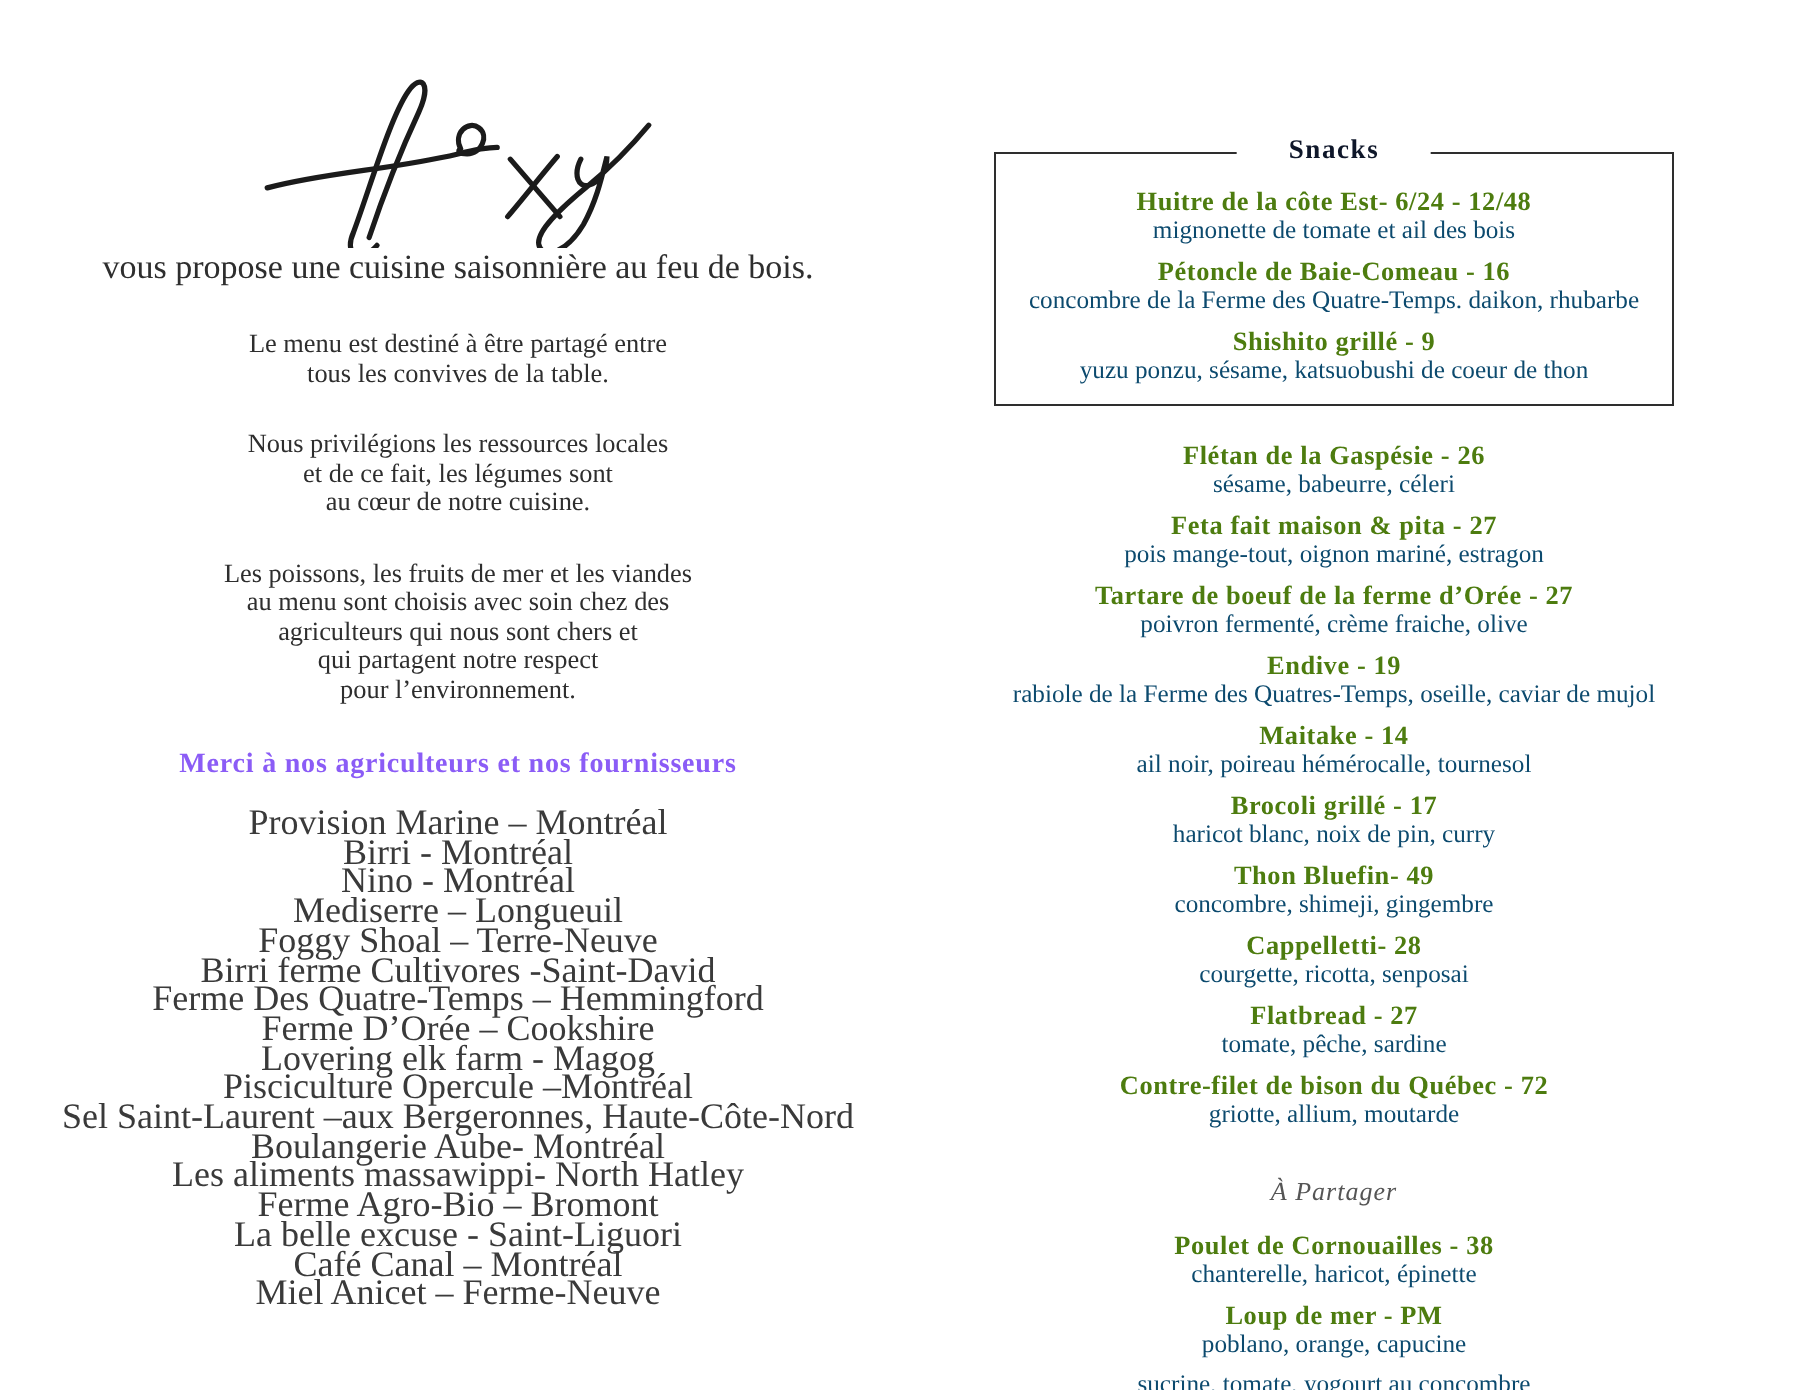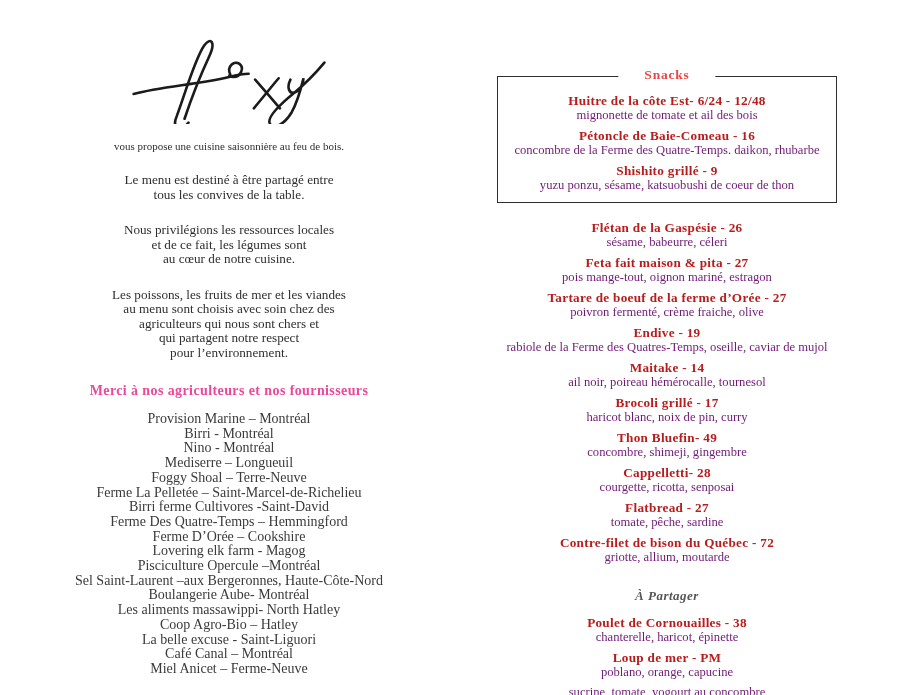--- a/index.html
+++ b/index.html
@@ -2,37 +2,37 @@
 <html><head>
 <meta charset="utf-8">
 <style>
   html, body { margin:0; padding:0; background:#ffffff; }
   body { width:900px; height:695px; font-family:"Liberation Serif", serif; color:#2e2e2e; }
   .page { position:relative; width:900px; height:695px; background:#ffffff; overflow:hidden; }
 
   .left-col { position:absolute; left:28px; top:26px; width:402px; text-align:center; }
   .logo-wrap { height:98px; margin-bottom:0; }
   .logo-wrap svg { display:block; margin:0 auto; }
-  .tagline { font-size:11px; margin:16px; }
+  .tagline { font-size:17px; margin:0; }
   .para { font-size:13.2px; line-height:14.5px; margin:21px 0 0 0; white-space:pre-line; }
-  .suppliers-heading { font-size:14px; font-weight:bold; letter-spacing:0.4px; margin:23px 0 0 0; color:#ec4899; }
-  .suppliers { margin-top:13px; font-size:14px; line-height:14.7px; color:#3a3a3a; }
+  .suppliers-heading { font-size:14px; font-weight:bold; letter-spacing:0.4px; margin:23px 0 0 0; color:#8b5cf6; }
+  .suppliers { margin-top:13px; font-size:18px; line-height:14.7px; color:#3a3a3a; }
 
   .right-col { position:absolute; left:472px; top:58px; width:390px; text-align:center; }
   .snacks-box { position:relative; border:1.5px solid #2e2e2e; width:340px; margin:18px auto 0 auto;
                 padding:16px 6px 4px 6px; box-sizing:border-box; }
   .snacks-title { position:absolute; top:-10px; left:50%; transform:translateX(-50%);
                   background:#ffffff; padding:0 26px; font-weight:bold; font-size:13.5px;
-                  letter-spacing:0.8px; white-space:nowrap; color:#ef4444; }
+                  letter-spacing:0.8px; white-space:nowrap; color:#0f172a; }
   .menu-item { margin-bottom:6px; }
   .item-name { font-weight:bold; font-size:13.2px; letter-spacing:0.3px; line-height:15px;
-               color:#b91c1c; white-space:nowrap; }
-  .item-desc { font-size:12.6px; line-height:14px; color:#701a75; }
+               color:#4d7c0f; white-space:nowrap; }
+  .item-desc { font-size:12.6px; line-height:14px; color:#0c4a6e; }
   .menu-list { margin-top:17px; }
-  .share-label { font-style:italic; font-size:13px; letter-spacing:0.5px; color:#555; margin:24px 0 11px 0;font-weight:bold; }
+  .share-label { font-style:italic; font-size:13px; letter-spacing:0.5px; color:#555; margin:24px 0 11px 0; }
 </style>
 </head>
 <body>
 
 <div class="page">
 
   <div class="left-col">
     <div class="logo-wrap">
       <svg width="216" height="98" viewBox="0 0 300 150">
         <g fill="none" stroke="#1b1b1b" stroke-width="4" stroke-linecap="round">
@@ -56,30 +56,29 @@
 agriculteurs qui nous sont chers et
 qui partagent notre respect
 pour l’environnement.</p>
     <h2 class="suppliers-heading">Merci à nos agriculteurs et nos fournisseurs</h2>
     <div class="suppliers">
       <div>Provision Marine – Montréal</div>
       <div>Birri - Montréal</div>
       <div>Nino - Montréal</div>
       <div>Mediserre – Longueuil</div>
       <div>Foggy Shoal – Terre-Neuve</div>
-      <div>Ferme La Pelletée – Saint-Marcel-de-Richelieu</div>
       <div>Birri ferme Cultivores -Saint-David</div>
       <div>Ferme Des Quatre-Temps – Hemmingford</div>
       <div>Ferme D’Orée – Cookshire</div>
       <div>Lovering elk farm - Magog</div>
       <div>Pisciculture Opercule –Montréal</div>
       <div>Sel Saint-Laurent –aux Bergeronnes, Haute-Côte-Nord</div>
       <div>Boulangerie Aube- Montréal</div>
       <div>Les aliments massawippi- North Hatley</div>
-      <div>Coop Agro-Bio – Hatley</div>
+      <div>Ferme Agro-Bio – Bromont</div>
       <div>La belle excuse - Saint-Liguori</div>
       <div>Café Canal – Montréal</div>
       <div>Miel Anicet – Ferme-Neuve</div>
     </div>
   </div>
 
   <div class="right-col">
 
     <div class="snacks-box">
       <div class="snacks-title">Snacks</div>

